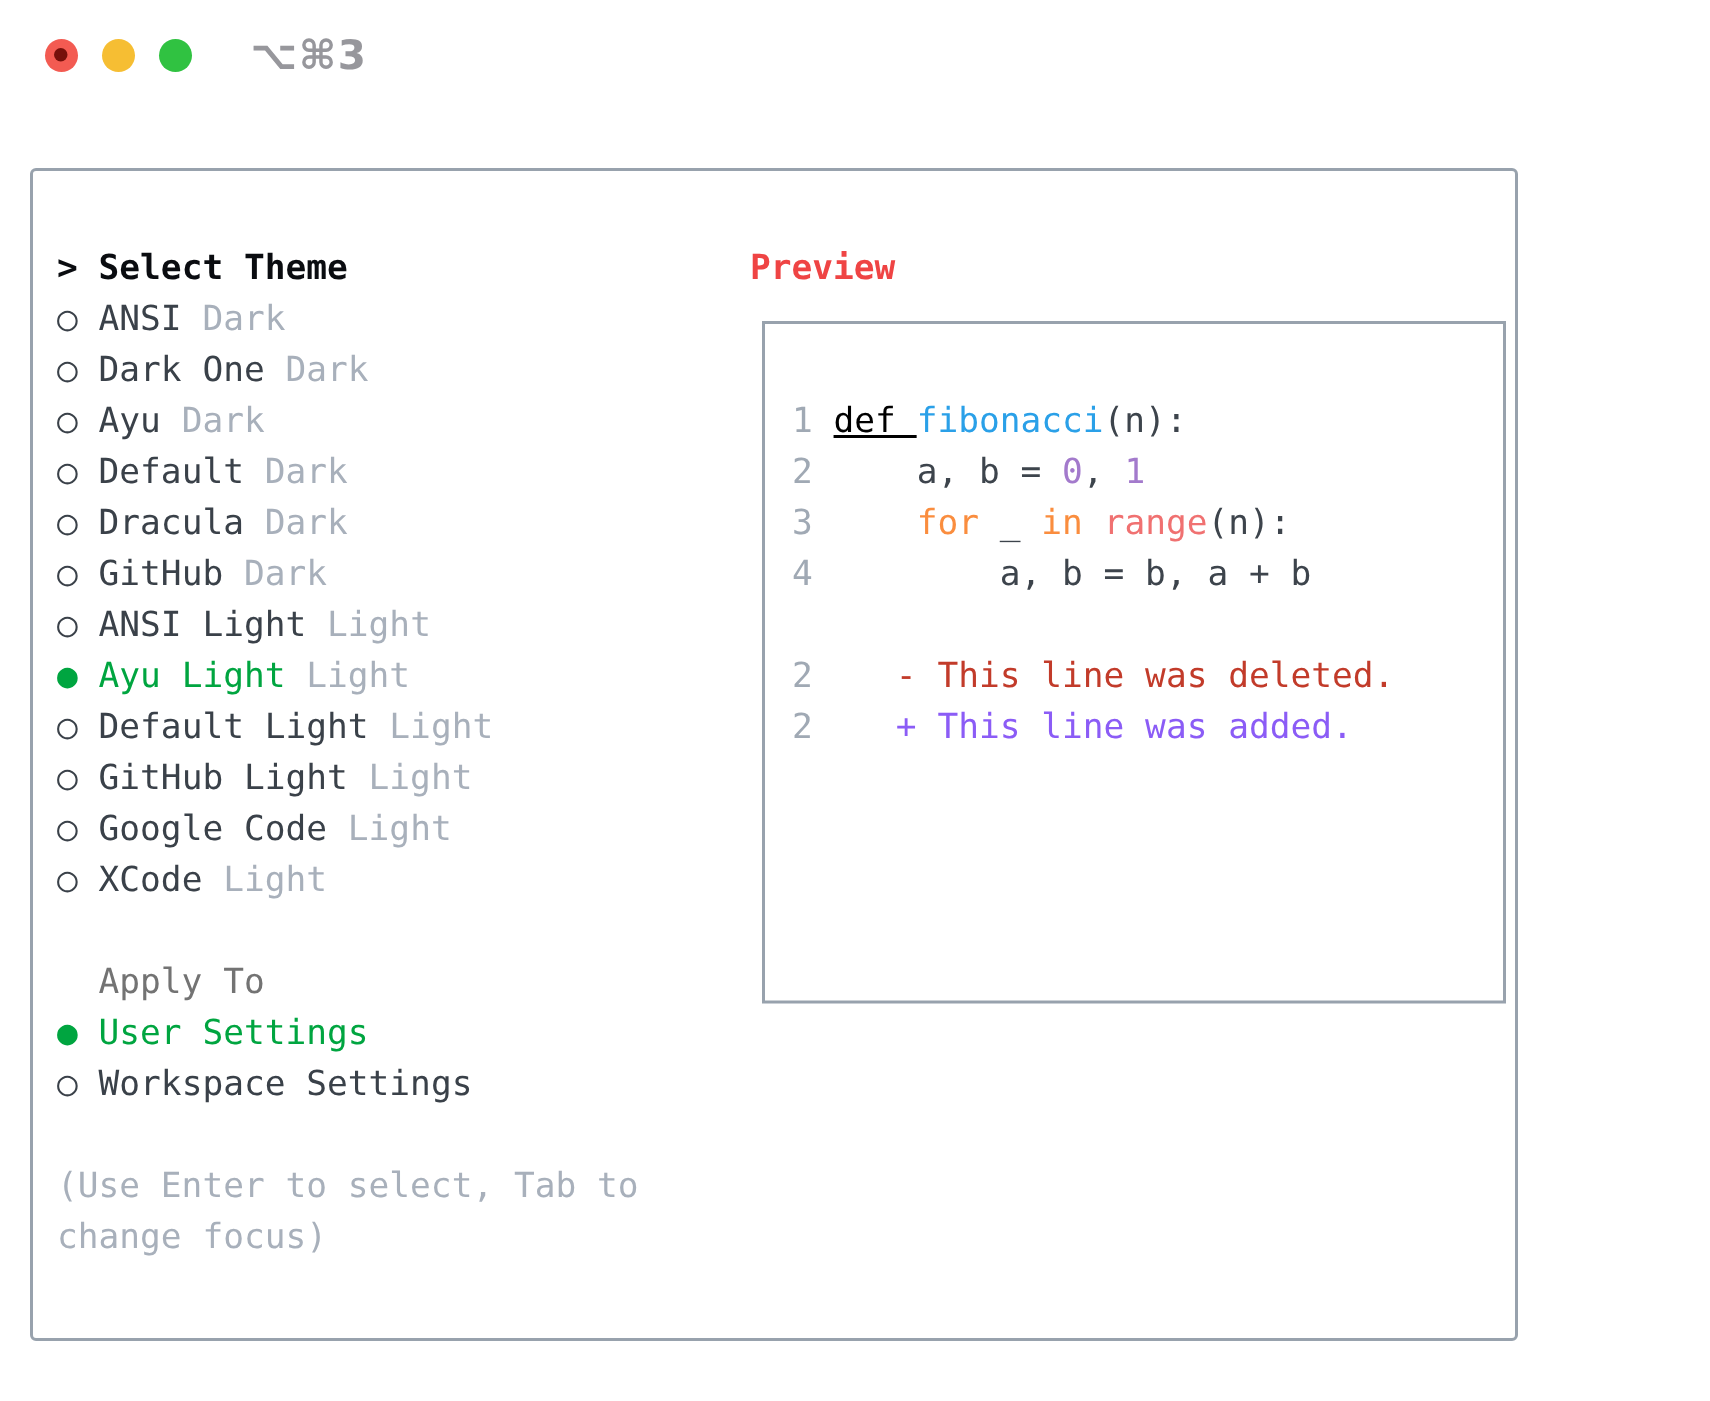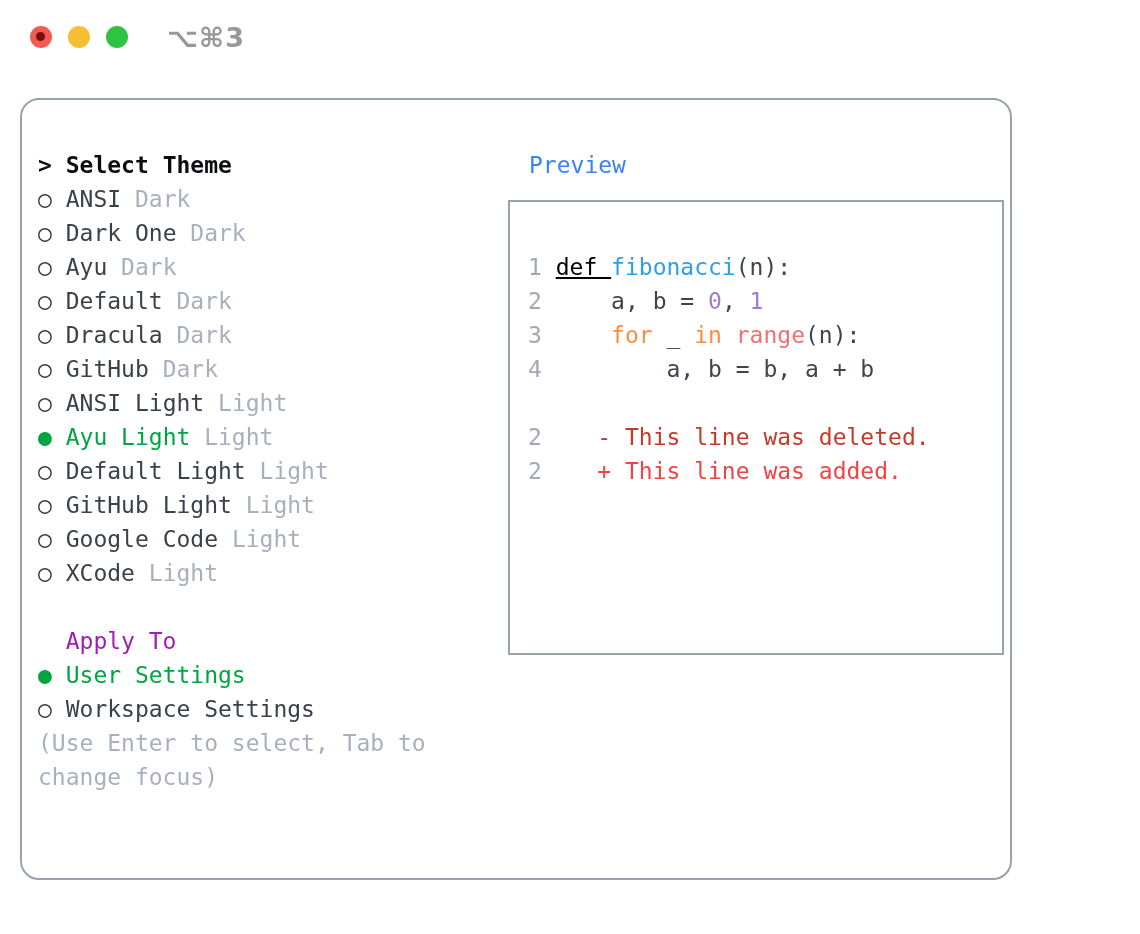--- a/index.html
+++ b/index.html
@@ -15,40 +15,40 @@
   .traffic.yellow{left:68px;background:var(--traffic_yellow);}
   .traffic.green{left:106px;background:var(--traffic_green);}
   .traffic .dot{position:absolute;left:6px;top:6px;width:9px;height:9px;border-radius:50%;background:#76100b;}
   .shortcut{
     position:absolute;left:167px;top:22px;font-size:27px;font-weight:bold;
     color:#97979c;letter-spacing:1px;
     font-family:"DejaVu Sans","Liberation Sans",sans-serif;
   }
   
   .panel{
-    position:absolute;left:20px;top:98px;width:988px;height:778px;
-    border:2px solid var(--border_gray);border-radius:19px;background:#fff;
+    position:absolute;left:20px;top:112px;width:988px;height:778px;
+    border:2px solid var(--border_gray);border-radius:4px;background:#fff;
   }
   .row{height:34px;line-height:34px;font-size:23px;white-space:pre;color:#3a4149;}
   .left-col{position:absolute;left:16px;top:48px;}
   .header-row{font-weight:bold;color:#0a0c10;}
   .row .marker{color:#3a4149;}
   .header-row .marker{color:#0a0c10;}
   .row .variant{color:var(--muted_gray);}
   .row.option.sel .marker,.row.option.sel .name{color:var(--accent_green);}
-  .apply-title{padding-left:2ch;color:#a21caf;}
+  .apply-title{padding-left:2ch;color:#737373;}
   .hint{
     width:440px;font-size:23px;line-height:34px;color:var(--muted_gray);
-    white-space:normal;
+    white-space:normal;margin-top:34px;
   }
   .spacer{height:34px;}
   
   .preview-title{
     position:absolute;left:478px;top:48px;height:34px;line-height:34px;
-    font-size:23px;font-weight:normal;color:#3b82f6;margin-left:29px;
+    font-size:23px;font-weight:bold;color:#ef4444;
   }
   .preview-box{
     position:absolute;left:486px;top:100px;width:474px;height:403px;
     border:2px solid var(--border_gray);background:#fff;
     padding:48px 0 0 18px;box-sizing:content-box;
   }
   .code-line{height:34px;line-height:34px;font-size:23px;white-space:pre;}
 </style>
 </head>
 <body>
@@ -99,18 +99,18 @@
     <div class="preview-title">Preview</div>
 
     <div class="preview-box">
       <div id="code-lines">
           <div class="code-line"><span class="tok" style="color: rgb(160, 169, 180);">1 </span><span class="tok" style="color: #000000; text-decoration: underline;">def </span><span class="tok" style="color: rgb(42, 160, 232); margin-top: 20px;">fibonacci</span><span class="tok" style="color: rgb(61, 68, 76);">(n):</span></div>
           <div class="code-line"><span class="tok" style="color: rgb(160, 169, 180);">2 </span><span class="tok" style="color: rgb(61, 68, 76);">    a, b = </span><span class="tok" style="color: rgb(163, 122, 204);">0</span><span class="tok" style="color: rgb(61, 68, 76);">, </span><span class="tok" style="color: rgb(163, 122, 204);">1</span></div>
           <div class="code-line"><span class="tok" style="color: rgb(160, 169, 180);">3 </span><span class="tok" style="color: rgb(61, 68, 76);">    </span><span class="tok" style="color: rgb(250, 141, 62);">for</span><span class="tok" style="color: rgb(61, 68, 76);"> _ </span><span class="tok" style="color: rgb(250, 141, 62);">in</span><span class="tok" style="color: rgb(61, 68, 76);"> </span><span class="tok" style="color: rgb(240, 113, 113);">range</span><span class="tok" style="color: rgb(61, 68, 76);">(n):</span></div>
           <div class="code-line"><span class="tok" style="color: rgb(160, 169, 180);">4 </span><span class="tok" style="color: rgb(61, 68, 76);">        a, b = b, a + b</span></div>
           <div class="code-line"></div>
           <div class="code-line"><span class="tok" style="color: rgb(160, 169, 180);">2</span><span class="tok" style="color: rgb(194, 59, 42);">    - This line was deleted.</span></div>
-          <div class="code-line"><span class="tok" style="color: rgb(160, 169, 180);">2</span><span class="tok" style="color: #ef4444;">    + This line was added.</span></div>
+          <div class="code-line"><span class="tok" style="color: rgb(160, 169, 180);">2</span><span class="tok" style="color: #8b5cf6;">    + This line was added.</span></div>
         </div>
     </div>
 
   </div>
 </div>
 
 </body></html>

